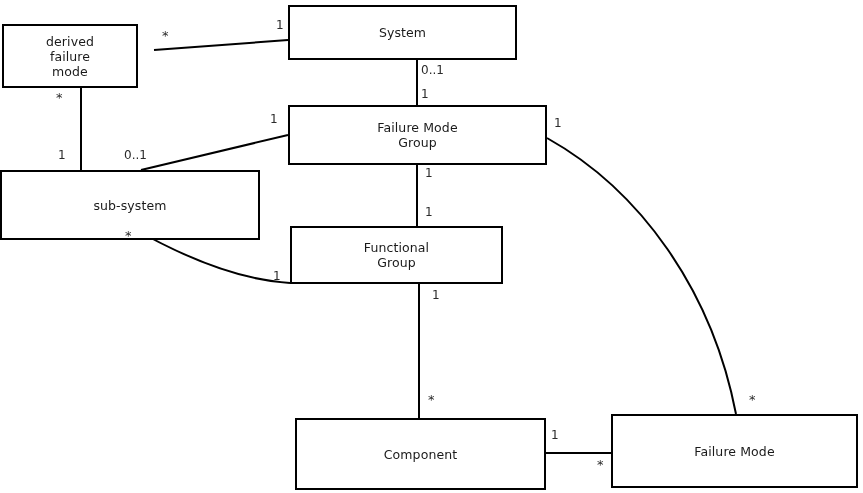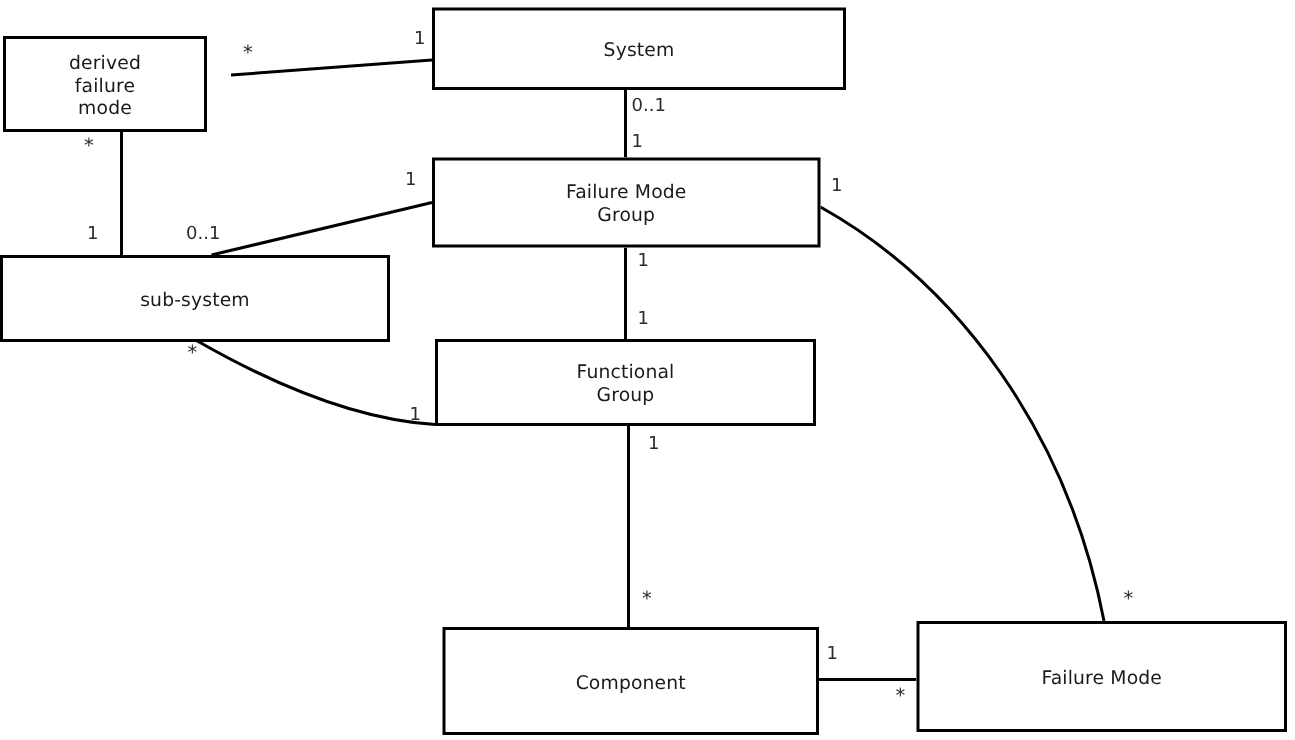--- a/index.html
+++ b/index.html
@@ -72,34 +72,34 @@
       <line x1="546" y1="453" x2="611" y2="453"></line>
     </g>
   </svg>
 
   <div class="uml-box" style="left:2px; top:24px; width:136px; height:64px;">
     <span class="uml-box-label">derived
 failure
 mode</span>
   </div>
 
-  <div class="uml-box" style="left:288px; top:5px; width:276px; height:55px;">
+  <div class="uml-box" style="left:288px; top:5px; width:229px; height:55px;">
     <span class="uml-box-label">System</span>
   </div>
 
   <div class="uml-box" style="left:288px; top:105px; width:259px; height:60px;">
     <span class="uml-box-label">Failure Mode
 Group</span>
   </div>
 
-  <div class="uml-box" style="left:0px; top:170px; width:260px; height:58px;">
+  <div class="uml-box" style="left:0px; top:170px; width:260px; height:70px;">
     <span class="uml-box-label">sub-system</span>
   </div>
 
-  <div class="uml-box" style="left:290px; top:226px; width:254px; height:58px;">
+  <div class="uml-box" style="left:290px; top:226px; width:213px; height:58px;">
     <span class="uml-box-label">Functional
 Group</span>
   </div>
 
   <div class="uml-box" style="left:295px; top:418px; width:251px; height:72px;">
     <span class="uml-box-label">Component</span>
   </div>
 
   <div class="uml-box" style="left:611px; top:414px; width:247px; height:74px;">
     <span class="uml-box-label">Failure Mode</span>

